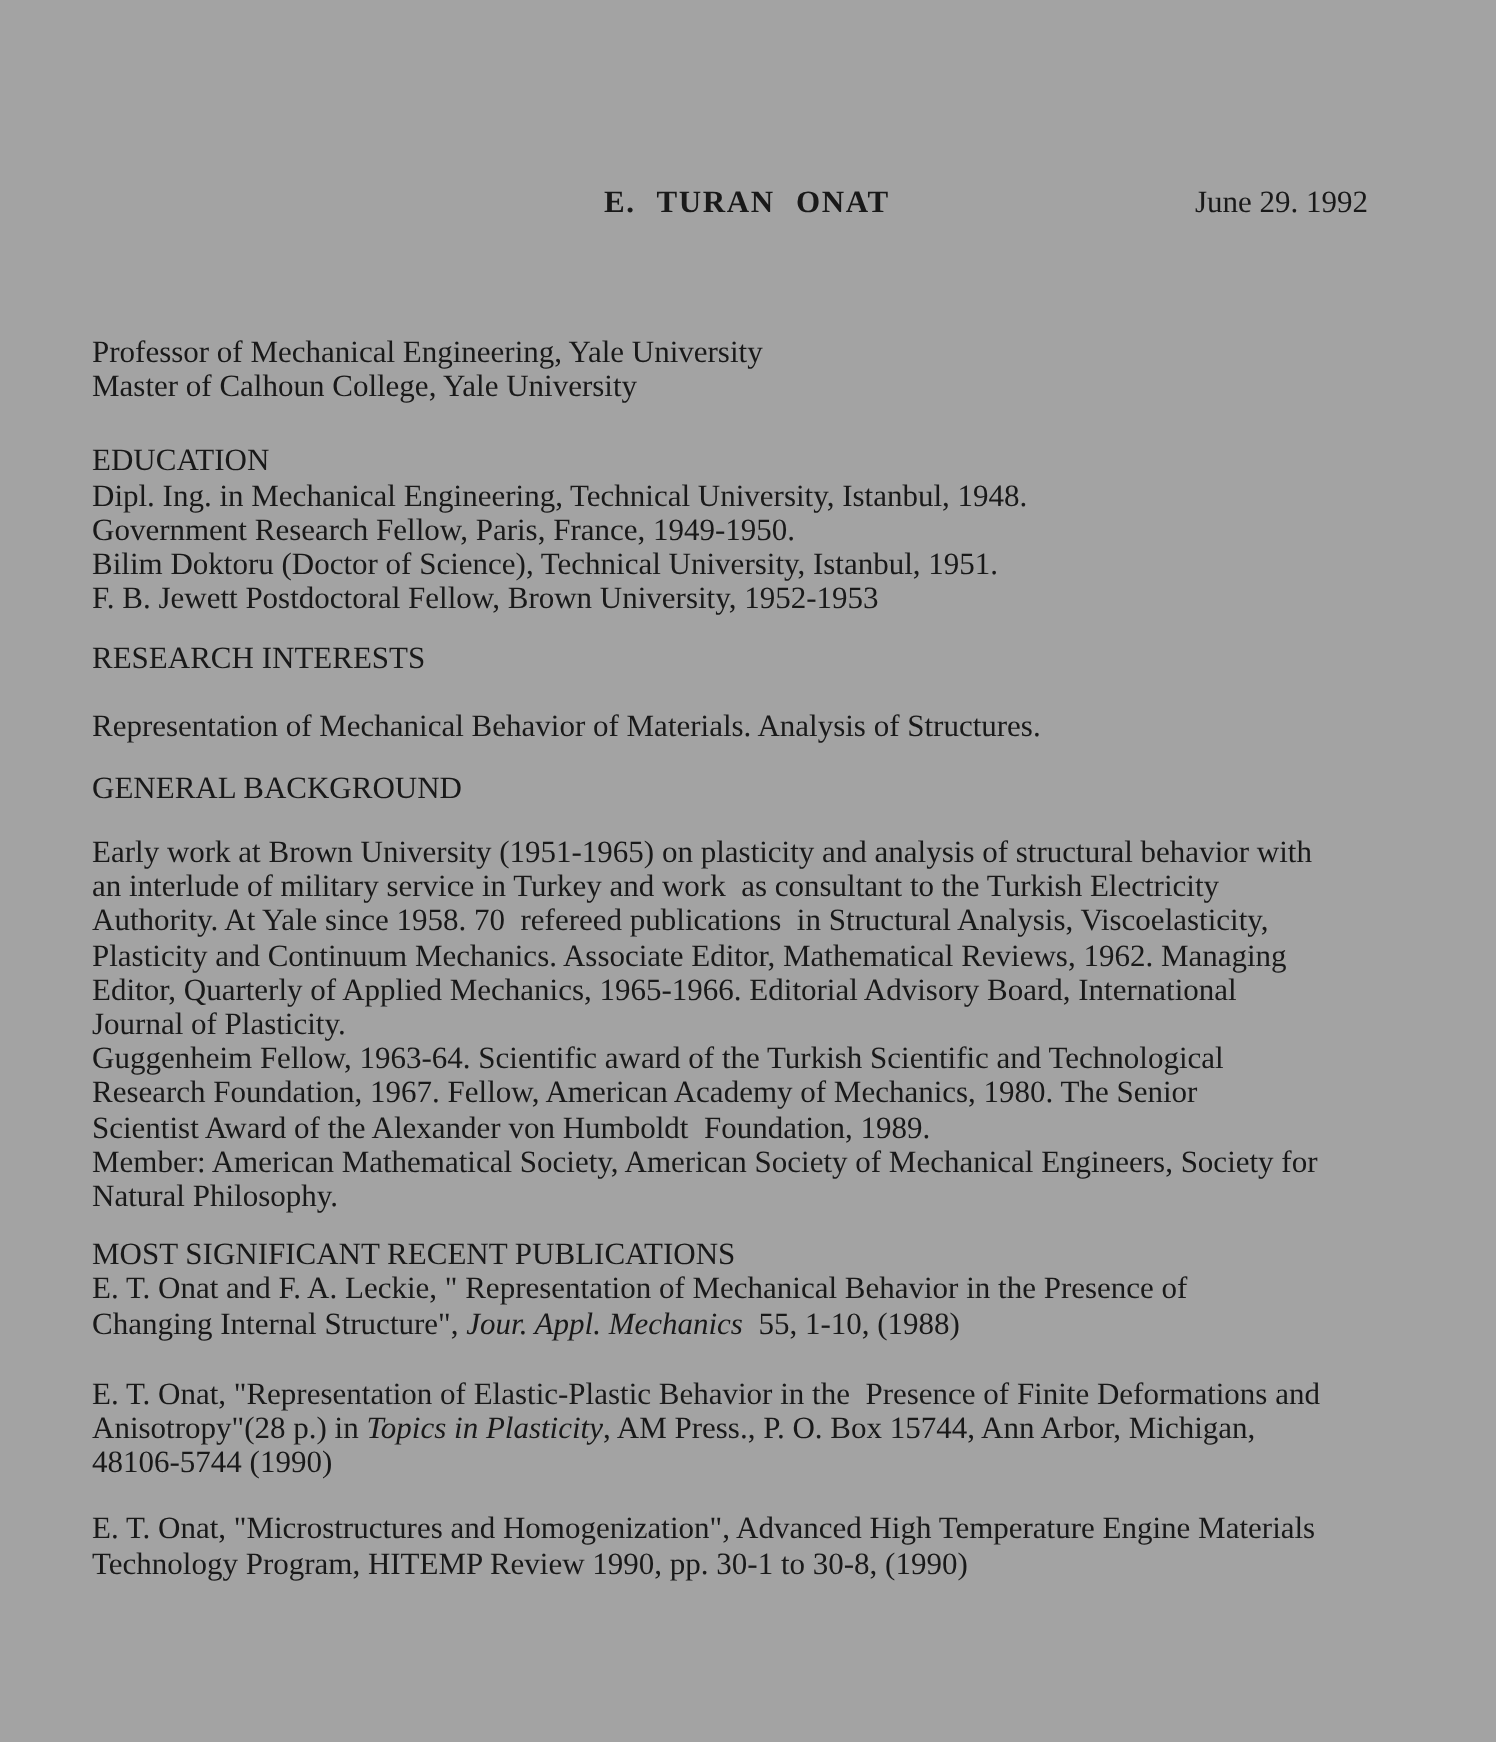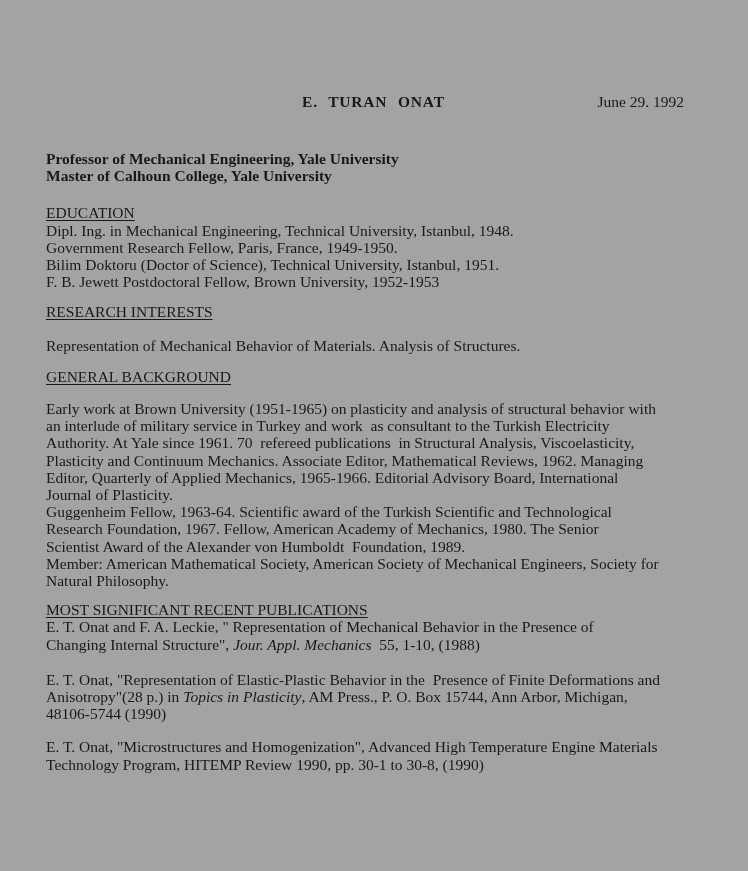--- a/index.html
+++ b/index.html
@@ -22,25 +22,24 @@
   .header-row { position: relative; height: 18px; }
   .person-name {
     position: absolute; left: 256px; top: 0;
     font-weight: bold;
     letter-spacing: 0.8px;
     word-spacing: 6px;
   }
   .doc-date { position: absolute; right: 28px; top: 0; }
   .line { white-space: pre-wrap; }
   .sec-heading {
-    text-decoration: underline;
     text-underline-offset: 2px;
     white-space: pre-wrap;
   }
-  .affil-block   { margin-top: 39px; font-weight: bold; }
+  .affil-block   { margin-top: 57px; }
   .edu-heading   { margin-top: 20px; }
   .edu-lines     { }
   .ri-heading    { margin-top: 13px; }
   .ri-lines      { margin-top: 16px; }
   .gb-heading    { margin-top: 14px; }
   .gb-lines      { margin-top: 15px; }
   .pub-heading   { margin-top: 12px; }
   .pub-item-1    { }
   .pub-item-2    { margin-top: 18px; }
   .pub-item-3    { margin-top: 16px; }
@@ -71,21 +70,21 @@
 
   <div class="sec-heading ri-heading">RESEARCH INTERESTS</div>
   <div class="ri-lines">
     <div class="line">Representation of Mechanical Behavior of Materials. Analysis of Structures.</div>
   </div>
 
   <div class="sec-heading gb-heading">GENERAL BACKGROUND</div>
   <div class="gb-lines">
     <div class="line">Early work at Brown University (1951-1965) on plasticity and analysis of structural behavior with</div>
     <div class="line">an interlude of military service in Turkey and work  as consultant to the Turkish Electricity</div>
-    <div class="line">Authority. At Yale since 1961. 70  refereed publications  in Structural Analysis, Viscoelasticity,</div>
+    <div class="line">Authority. At Yale since 1958. 70  refereed publications  in Structural Analysis, Viscoelasticity,</div>
     <div class="line">Plasticity and Continuum Mechanics. Associate Editor, Mathematical Reviews, 1962. Managing</div>
     <div class="line">Editor, Quarterly of Applied Mechanics, 1965-1966. Editorial Advisory Board, International</div>
     <div class="line">Journal of Plasticity.</div>
     <div class="line">Guggenheim Fellow, 1963-64. Scientific award of the Turkish Scientific and Technological</div>
     <div class="line">Research Foundation, 1967. Fellow, American Academy of Mechanics, 1980. The Senior</div>
     <div class="line">Scientist Award of the Alexander von Humboldt  Foundation, 1989.</div>
     <div class="line">Member: American Mathematical Society, American Society of Mechanical Engineers, Society for</div>
     <div class="line">Natural Philosophy.</div>
   </div>
 

